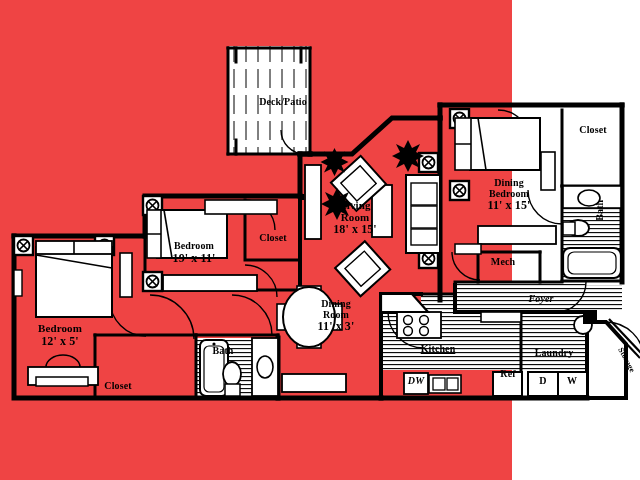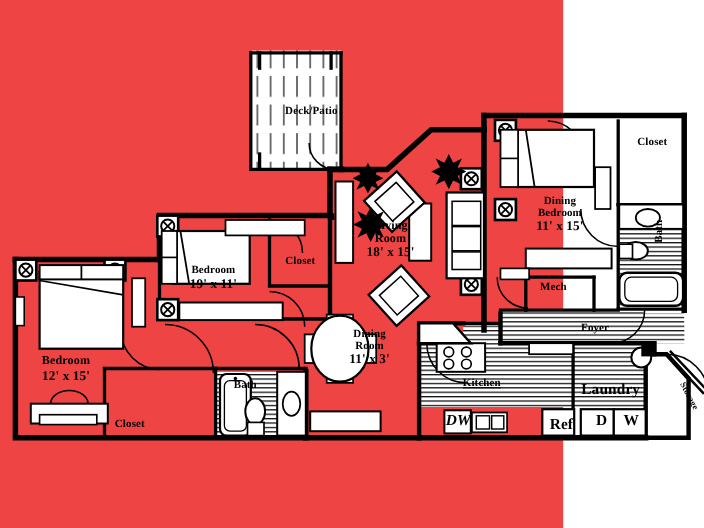--- a/index.html
+++ b/index.html
@@ -33,21 +33,21 @@
     font-family: "Liberation Serif", "DejaVu Serif", serif;
     font-weight: bold;
     text-align: center;
     line-height: 1.05;
     white-space: nowrap;
     letter-spacing: .1px;
     pointer-events: none;
   }
   .lbl-lg { font-size: 11px; }
   .lbl-md { font-size: 10px; }
-  .lbl-sm { font-size: 14px; text-align: right; }
+  .lbl-sm { font-size: 10px; }
   .lbl-xs { font-size: 8px; }
   .dim {
     display: block;
     font-size: 12px;
     font-weight: bold;
   }
   .rot90 {
     transform: rotate(-90deg);
     transform-origin: 50% 50%;
   }
@@ -350,21 +350,21 @@
     <g fill="#000" stroke="none">
       <rect x="583" y="310" width="14" height="14"></rect>
       <rect x="298" y="194" width="6" height="6"></rect>
     </g>
   </svg>
 
   <div class="room-label lbl-md" style="left:243px; top:97px; width:80px;">Deck/Patio</div>
 
   <div class="room-label lbl-lg" style="left:20px; top:323px; width:80px;">
     <span>Bedroom</span>
-    <span class="dim">12' x 15'</span>
+    <span class="dim">12' x 5'</span>
   </div>
 
   <div class="room-label lbl-md" style="left:157px; top:241px; width:74px;">
     <span>Bedroom</span>
     <span class="dim">19' x 11'</span>
   </div>
 
   <div class="room-label lbl-md" style="left:246px; top:233px; width:54px;">Closet</div>
 
   <div class="room-label lbl-md" style="left:92px; top:381px; width:52px;">Closet</div>
@@ -390,24 +390,24 @@
     <span>Bedroom</span>
     <span class="dim">11' x 15'</span>
   </div>
 
   <div class="room-label lbl-md" style="left:566px; top:125px; width:54px;">Closet</div>
 
   <div class="room-label lbl-md rot90" style="left:580px; top:205px; width:40px;">Bath</div>
 
   <div class="room-label lbl-md" style="left:482px; top:257px; width:42px;font-family:Liberation Serif, serif;">Mech</div>
 
-  <div class="room-label lbl-md" style="left:518px; top:294px; width:46px;">Foyer</div>
+  <div class="room-label lbl-md" style="left:518px; top:294px; width:46px;font-style:italic;">Foyer</div>
 
   <div class="room-label lbl-sm" style="left:526px; top:348px; width:56px;">Laundry</div>
 
   <div class="room-label lbl-xs rot-diag" style="left:604px; top:356px; width:44px;">Storage</div>
 
   <div class="room-label lbl-sm" style="left:404px; top:376px; width:24px;font-style:italic;">DW</div>
-  <div class="room-label lbl-sm" style="left:495px; top:380px; width:26px;">Ref</div>
+  <div class="room-label lbl-sm" style="left:495px; top:369px; width:26px;">Ref</div>
   <div class="room-label lbl-sm" style="left:534px; top:376px; width:18px;">D</div>
   <div class="room-label lbl-sm" style="left:563px; top:376px; width:18px;">W</div>
 
 </div>
 
 </body></html>

